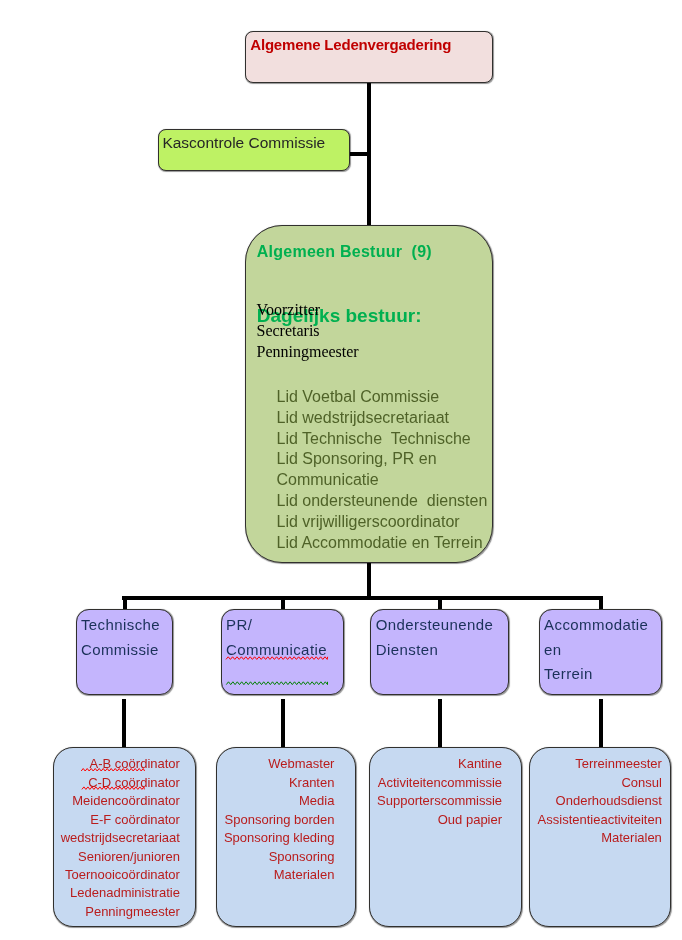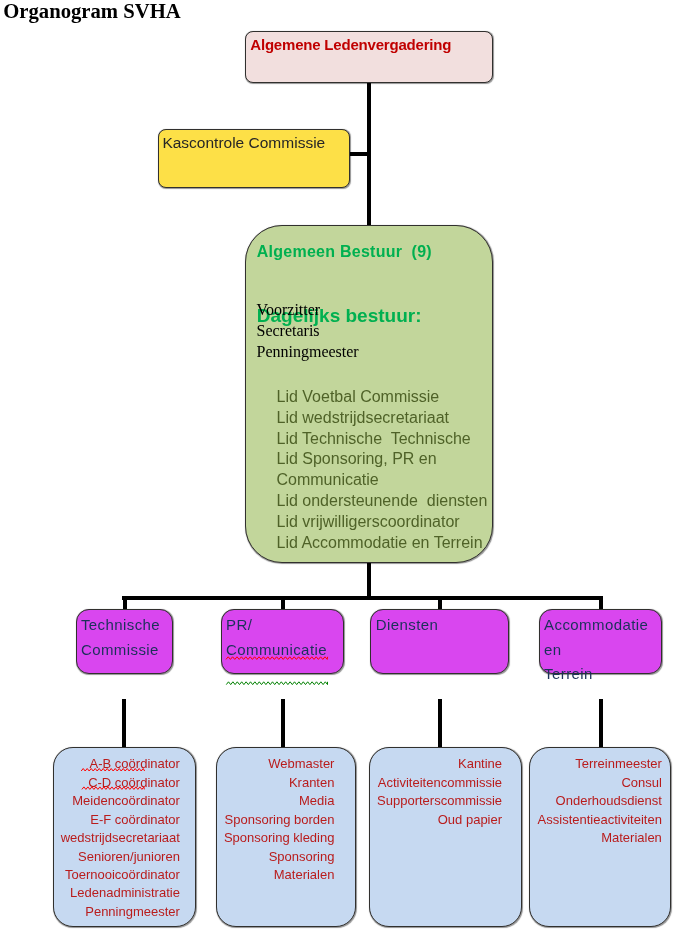--- a/index.html
+++ b/index.html
@@ -45,22 +45,22 @@
   }
   .alv-text {
     left: 4.5px; top: 4.3px;
     font-family: "Liberation Sans", sans-serif;
     font-weight: bold; font-size: 15px; color: #c00000;
     letter-spacing: -0.2px;
   }
 
   
   .node-kas {
-    left: 157.9px; top: 128.6px; width: 191.9px; height: 59px;
-    background: #fde047; border-radius: 8px;
+    left: 157.9px; top: 128.6px; width: 191.9px; height: 42px;
+    background: #bef264; border-radius: 8px;
   }
   .kas-text {
     left: 3.5px; top: 4px;
     font-family: "Liberation Sans", sans-serif;
     font-size: 15.5px; color: #262626;
   }
 
   
   .node-bestuur {
     left: 244.5px; top: 225.2px; width: 248.2px; height: 337.9px;
@@ -88,21 +88,21 @@
   .bestuur-list2 {
     position: absolute; left: 256.5px; top: 387px; margin-left: 20px;
   }
   .bestuur-list2 div {
     font-family: "Liberation Sans", sans-serif;
     font-size: 16px; color: #4f6228; line-height: 20.8px; white-space: pre;
   }
 
   
   .node-com {
-    top: 609.1px; height: 65px; background: #d946ef; border-radius: 13px;
+    top: 609.1px; height: 86px; background: #c4b5fd; border-radius: 13px;
   }
   .node-com-1 { left: 75.5px;  width: 97.3px; }
   .node-com-2 { left: 220.7px; width: 123.4px; }
   .node-com-3 { left: 370.3px; width: 138.3px; }
   .node-com-4 { left: 538.7px; width: 123.4px; }
   .com-text { position: absolute; left: 4.4px; top: 3.1px; }
   .com-text div {
     font-family: "Liberation Sans", sans-serif;
     font-size: 15px; color: #1b3159; line-height: 24.6px; white-space: pre;
     position: relative; letter-spacing: 0.42px;
@@ -122,21 +122,20 @@
     font-size: 13px; color: #b91c1c; line-height: 18.45px; white-space: pre;
     position: relative;
     text-align: right;
   }
   svg.squiggles { position: absolute; left: 0; top: 0; z-index: 5; }
 </style>
 </head>
 <body>
 
 <div id="canvas">
-  <div class="page-title">Organogram SVHA</div>
 
   <svg class="lines" width="682" height="940">
     <g stroke="#000000" stroke-width="4" fill="none" shape-rendering="crispEdges">
       <line x1="369" y1="82" x2="369" y2="228"></line>
       <line x1="347" y1="153.5" x2="371" y2="153.5"></line>
       <line x1="369" y1="561" x2="369" y2="599.5"></line>
       <line x1="122" y1="597.5" x2="602.5" y2="597.5"></line>
       <line x1="124.5" y1="595.5" x2="124.5" y2="611"></line>
       <line x1="282.5" y1="595.5" x2="282.5" y2="611"></line>
       <line x1="439.5" y1="595.5" x2="439.5" y2="611"></line>
@@ -182,20 +181,21 @@
       </div>
   </div>
   <div class="node node-com node-com-2">
     <div class="com-text">
         <div>PR/</div>
         <div>Communicatie</div>
       </div>
   </div>
   <div class="node node-com node-com-3">
     <div class="com-text">
+        <div>Ondersteunende</div>
         <div>Diensten</div>
       </div>
   </div>
   <div class="node node-com node-com-4">
     <div class="com-text">
         <div>Accommodatie</div>
         <div>en</div>
         <div>Terrein</div>
       </div>
   </div>

